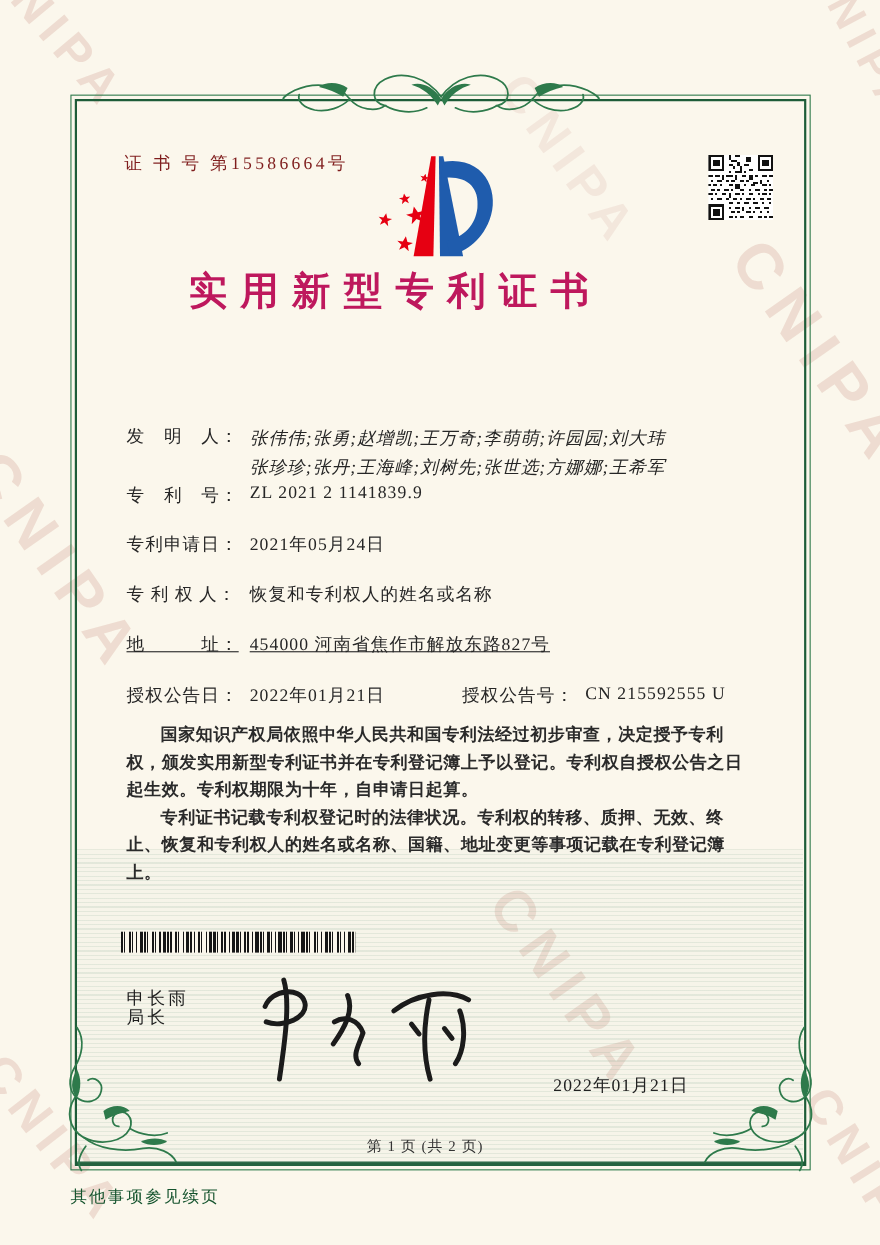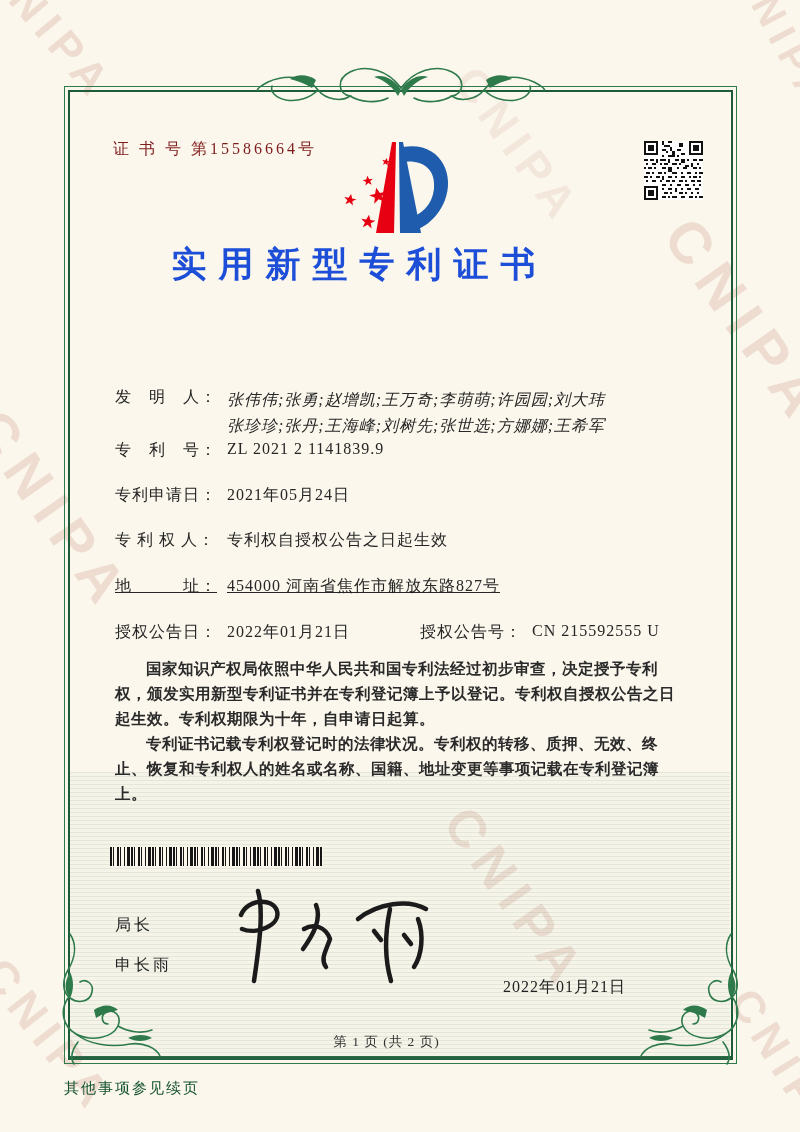--- a/index.html
+++ b/index.html
@@ -33,21 +33,21 @@
     position:absolute; left:70px; top:772px; width:660px; height:288px; z-index:1;
     background:
       repeating-linear-gradient(180deg, rgba(110,155,130,.14) 0 1px, rgba(0,0,0,0) 1px 4px),
       rgba(170,200,180,.06);
     pointer-events:none;
   }
   .content { position:absolute; inset:0; z-index:2; }
   .certno { position:absolute; left:113px; top:139px; font-size:16px; letter-spacing:3px; color:#7f1d1d; }
   .title  {
     position:absolute; left:64px; top:241px; width:591px; text-align:center;
-    font-size:35px; font-weight:bold; letter-spacing:12px; color:#1d4ed8;
+    font-size:35px; font-weight:bold; letter-spacing:12px; color:#be185d;
   }
   .row { position:absolute; left:115px; display:flex; font-size:16px; color:#262626; }
   .row .lbl { width:112px; flex:0 0 112px; letter-spacing:1px; }
   .row .val { letter-spacing:1px; }
   .two-line .val div { line-height:26px;font-style:italic; }
   .paras {
     position:absolute; left:115px; top:656px; width:574px;
     font-size:15.5px; line-height:25px; color:#2a2a2a; letter-spacing:.5px;
   }
   .paras p { text-indent:2em;font-weight:bold; }
@@ -185,21 +185,21 @@
     <span class="val">ZL 2021 2 1141839.9</span>
   </div>
 
   <div class="row" style="top:485px;align-items:center;">
     <span class="lbl">专利申请日：</span>
     <span class="val">2021年05月24日</span>
   </div>
 
   <div class="row" style="top:530px;">
     <span class="lbl">专 利 权 人：</span>
-    <span class="val">专利权自授权公告之日起生效</span>
+    <span class="val">恢复和专利权人的姓名或名称</span>
   </div>
 
   <div class="row" style="top:576px;text-decoration:underline;">
     <span class="lbl">地　　　址：</span>
     <span class="val">454000 河南省焦作市解放东路827号</span>
   </div>
 
   <div class="row" style="top:622px;">
     <span class="lbl">授权公告日：</span>
     <span class="val">2022年01月21日</span>
@@ -210,21 +210,21 @@
   </div>
 
   <div class="paras">
     <p>国家知识产权局依照中华人民共和国专利法经过初步审查，决定授予专利权，颁发实用新型专利证书并在专利登记簿上予以登记。专利权自授权公告之日起生效。专利权期限为十年，自申请日起算。</p>
     <p>专利证书记载专利权登记时的法律状况。专利权的转移、质押、无效、终止、恢复和专利权人的姓名或名称、国籍、地址变更等事项记载在专利登记簿上。</p>
   </div>
 
   <div class="barcode"></div>
 
   <div class="signer" style="top:915px;">局长</div>
-  <div class="signer" style="top:955px;">申长雨</div>
+  <div class="signer" style="top:898px;">申长雨</div>
 
   <svg class="abs" style="left:228px; top:885px;" width="210" height="100" viewBox="0 0 210 100">
     <g stroke="#1b1b1b" fill="none" stroke-width="4.5" stroke-linecap="round" stroke-linejoin="round">
       <path d="M30,6 C36,26 31,62 26,96"></path>
       <path d="M13,30 C19,14 45,12 49,26 C53,40 29,50 14,44"></path>
       <path d="M88,20 C94,34 85,50 75,64"></path>
       <path d="M76,44 C86,38 98,42 102,54 C98,66 92,74 98,82"></path>
       <path d="M130,34 C150,18 180,14 198,24"></path>
       <path d="M162,24 C157,48 156,72 163,96"></path>
       <path d="M190,34 C196,50 194,70 186,82"></path>

